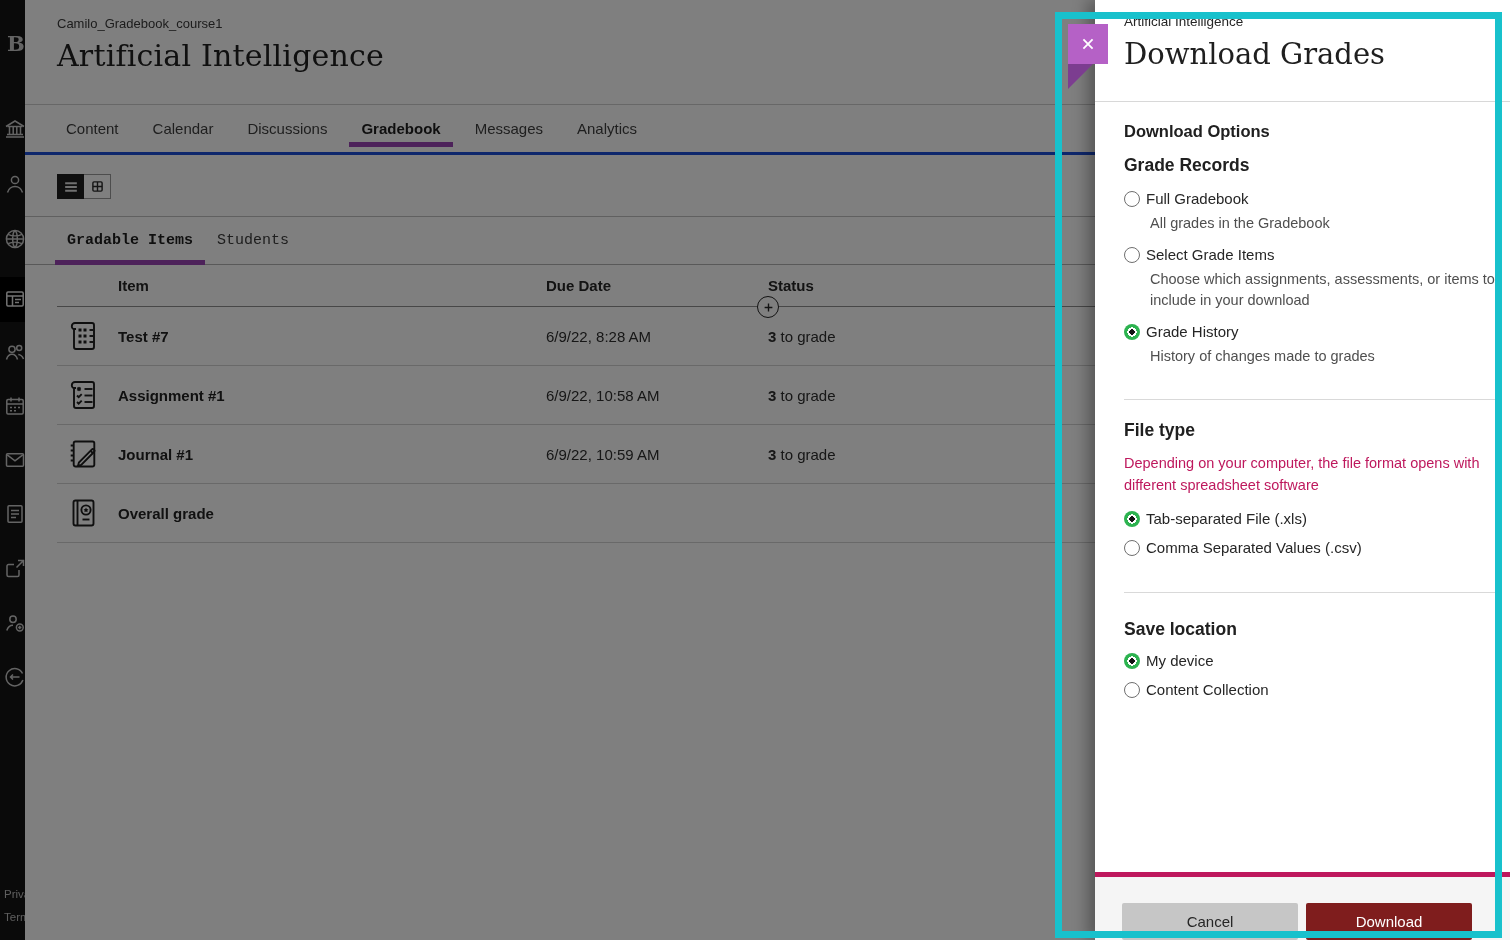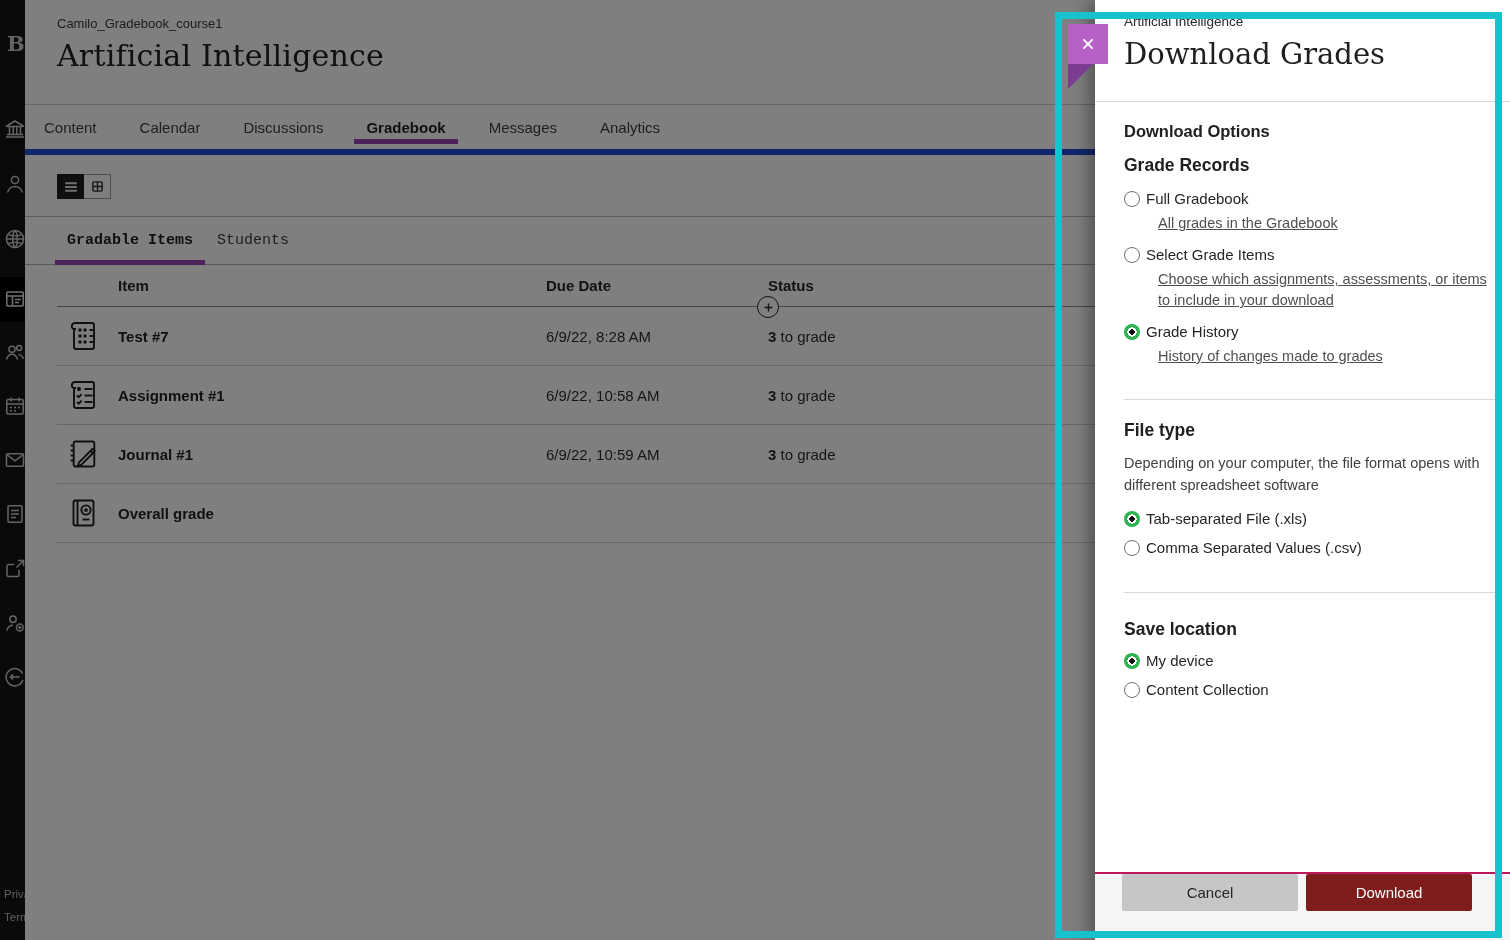--- a/index.html
+++ b/index.html
@@ -11,21 +11,21 @@
   .sb-item { position:absolute; left:3px; width:26px; height:26px; color:#c9c9c9; }
   .sb-item svg { display:block; }
   .sb-tile { position:absolute; left:0; top:277px; width:25px; height:45px; background:#000; }
   .sb-link { position:absolute; left:4px; font-size:11.5px; color:#bdbdbd; white-space:nowrap; }
 
   
   .main { position:absolute; left:25px; top:0; right:0; bottom:0; background:#fff; z-index:1; }
   .course-header { height:105px; padding:16px 0 0 32px; border-bottom:1px solid #cfcfcf; }
   .breadcrumb { font-size:13px; color:#3a3a3a; }
   .course-title { font-family:"DejaVu Serif", serif; font-size:30px; font-weight:400; color:#212121; margin-top:7px; letter-spacing:.2px; }
-  .course-nav { height:50px; display:flex; align-items:center; padding-left:18px; gap:41px; border-bottom:6px solid #1d4ed8; }
+  .course-nav { height:50px; display:flex; align-items:center; padding-left:40px; gap:32px; border-bottom:3px solid #1d4ed8; }
   .cn-tab { position:relative; height:100%; display:flex; align-items:center; font-size:15px; color:#3f3f3f; padding:0 1px; cursor:pointer; }
   .cn-tab.active { color:#1e1e1e; font-weight:700; }
   .cn-tab.active::after { content:''; position:absolute; left:-11px; right:-11px; bottom:5px; height:5px; background:var(--purple); }
   .toolbar { height:62px; padding:19px 0 0 32px; border-bottom:1px solid #c0c0c0; }
   .view-toggle { display:flex; width:54px; height:25px; }
   .vt-seg { width:27px; height:25px; display:flex; align-items:center; justify-content:center; }
   .vt-list { background:#1e1e1e; color:#e0e0e0; }
   .vt-grid { border:1px solid #9a9a9a; border-left:none; color:#2a2a2a; background:transparent; }
   .gb-tabs { height:48px; display:flex; padding-left:30px; border-bottom:1px solid #b3b3b3;font-family:Liberation Mono, monospace; }
   .gbt { position:relative; display:flex; align-items:center; padding:0 12px; font-size:15px; color:#3c3c3c; cursor:pointer; }
@@ -51,28 +51,28 @@
   .panel-crumb { font-size:13.5px; color:#262626; }
   .panel-title { font-family:"DejaVu Serif", serif; font-size:29px; font-weight:400; color:#1f1f1f; margin-top:8px; }
   .panel-body { flex:1; padding:20px 12px 0 29px; overflow:hidden; }
   .po-h2 { font-size:16.5px; font-weight:700; color:#202020; margin-bottom:14px; }
   .po-h3 { font-size:17.5px; font-weight:700; color:#202020; margin-bottom:14px; }
   .radio-row { display:flex; align-items:center; gap:6px; margin-bottom:12px; cursor:pointer; }
   .radio-row:last-child { margin-bottom:0; }
   .radio { flex:none; width:16px; height:16px; border-radius:50%; border:1px solid #6f6f6f; background:#fff; }
   .radio.sel { border:none; background:radial-gradient(circle closest-side,#141414 0 36%,#fff 36% 57%,var(--green) 57% 100%); }
   .radio-label { font-size:15px; color:#262626; }
-  .radio-desc { font-size:14.5px; line-height:21px; color:#4f4f4f; margin:-6px 0 12px 34px;text-decoration:underline; }
+  .radio-desc { font-size:14.5px; line-height:21px; color:#4f4f4f; margin:-6px 0 12px 26px; }
   .p-hr { border:none; border-top:1px solid #d9d9d9; }
   .hr1 { margin-top:32px; }
   .ft-head { margin-top:20px; }
-  .ft-desc { font-size:14.5px; line-height:21.5px; color:#404040; margin:-2px 0 14px 0; }
+  .ft-desc { font-size:14.5px; line-height:21.5px; color:#be185d; margin:-2px 0 14px 0; }
   .hr2 { margin-top:36px; }
   .sl-head { margin-top:26px; margin-bottom:12px; }
-  .panel-footer { flex:none; height:68px; background:#f5f5f5; border-top:2px solid #be185d; display:flex; align-items:flex-start; justify-content:space-between; padding:0 38px 0 27px; }
+  .panel-footer { flex:none; height:68px; background:#f5f5f5; border-top:5px solid #be185d; display:flex; align-items:flex-end; justify-content:space-between; padding:0 38px 0 27px; }
   .btn { height:37px; border:none; border-radius:2px; font-family:inherit; font-size:15px; cursor:pointer; }
   .btn-cancel { width:176px; background:#c6c6c6; color:#262626; }
   .btn-download { width:166px; background:#7f1d1d; color:#fff; }
 
   
   .highlight { position:absolute; left:1055px; top:12px; width:447px; height:926px; border:7px solid var(--teal); z-index:30; pointer-events:none; }
   .closebtn { position:absolute; left:1068px; top:24px; width:40px; height:40px; background:var(--close-purple); z-index:40; display:flex; align-items:center; justify-content:center; cursor:pointer; color:#fff; }
   .closebtn::after { content:''; position:absolute; top:40px; left:0; width:0; height:0; border-top:25px solid var(--close-purple-dark); border-right:25px solid transparent; }
 
   :root { --purple:#9b44b5; --teal:#18c1cc; --green:#2db350; --close-purple:#b561c6; --close-purple-dark:#7c3d90; }

